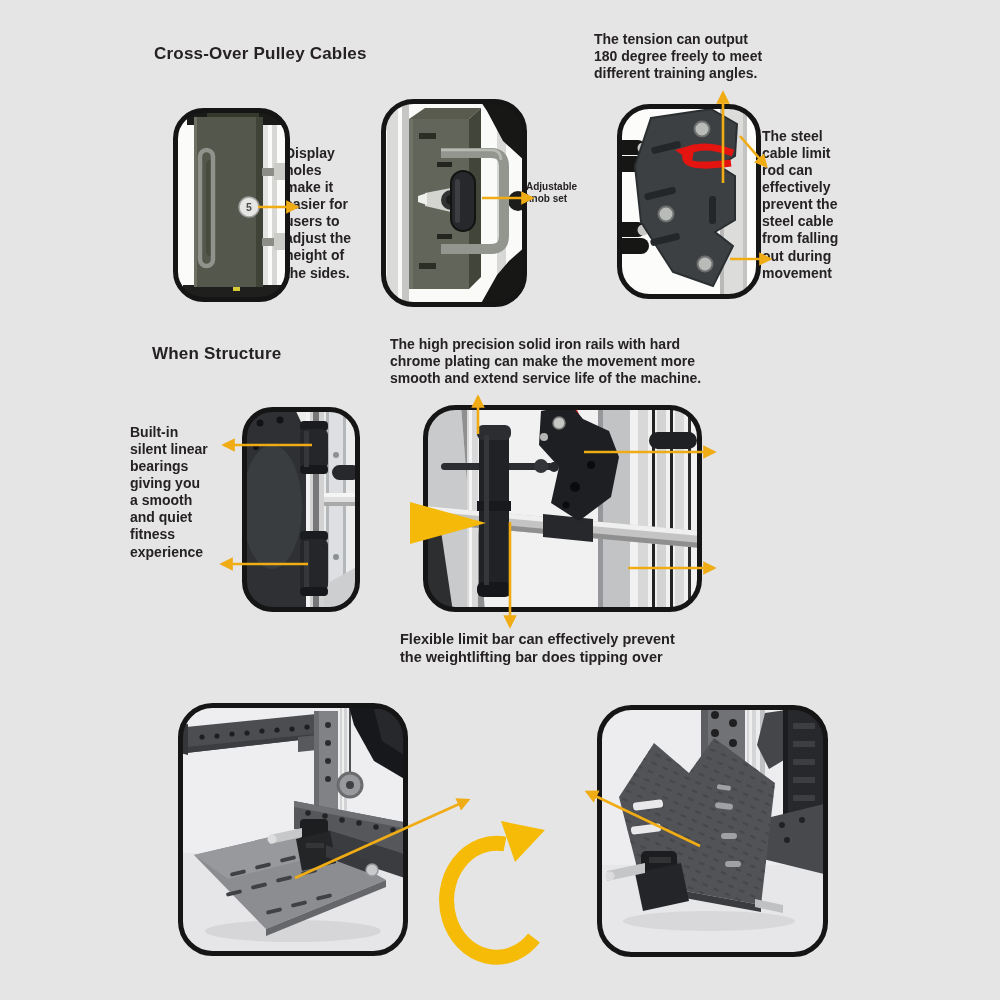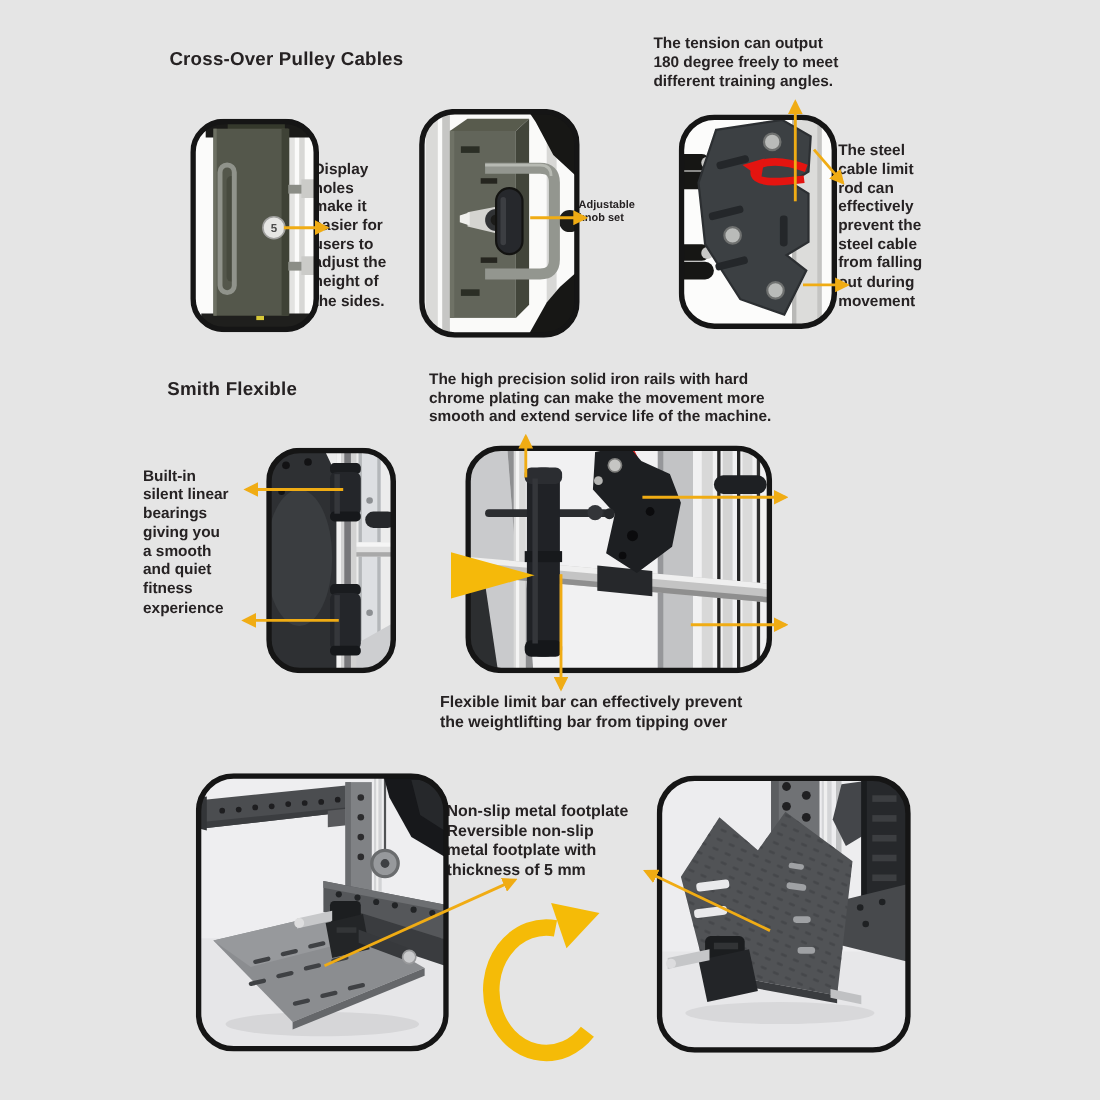--- a/index.html
+++ b/index.html
@@ -11,21 +11,21 @@
   .photo{position:absolute;}
   .photo svg{display:block;}
   .overlay{position:absolute;left:0;top:0;pointer-events:none;}
 </style>
 </head>
 <body>
 
 <div class="canvas">
 
   <div class="ttl" style="left:154px;top:44px;">Cross-Over Pulley Cables</div>
-  <div class="ttl" style="left:152px;top:344px;">Smith Flexible</div>
+  <div class="ttl" style="left:152px;top:344px;">When Structure</div>
 
   <div class="ann" style="left:285px;top:145px;width:96px;font-size:14px;">Display
 holes
 make it
 easier for
 users to
 adjust the
 height of
 the sides.</div>
   <div class="ann" style="left:526px;top:181px;width:92px;font-size:10px;">Adjustable
@@ -48,26 +48,22 @@
 movement</div>
   <div class="ann" style="left:130px;top:424px;width:100px;font-size:14px;">Built-in
 silent linear
 bearings
 giving you
 a smooth
 and quiet
 fitness
 experience</div>
   <div class="ann" style="left:400px;top:631px;width:320px;font-size:14.5px;">Flexible limit bar can effectively prevent
-the weightlifting bar from tipping over</div>
-
-  <div class="ann" style="left:406px;top:730px;width:200px;font-size:14.5px;">Non-slip metal footplate
-Reversible non-slip
-metal footplate with
-thickness of 5 mm</div>
+the weightlifting bar does tipping over</div>
+
 
   <div class="photo" style="left:173px;top:108px;">
     <svg width="117" height="194" viewBox="0 0 117 194">
       <defs>
           <clipPath id="f1c">
             <rect x="1" y="1" width="115" height="192" rx="28"></rect>
           </clipPath>
         </defs>
       <g clip-path="url(#f1c)">
         <rect width="117" height="194" fill="#fbfbfa"></rect>

